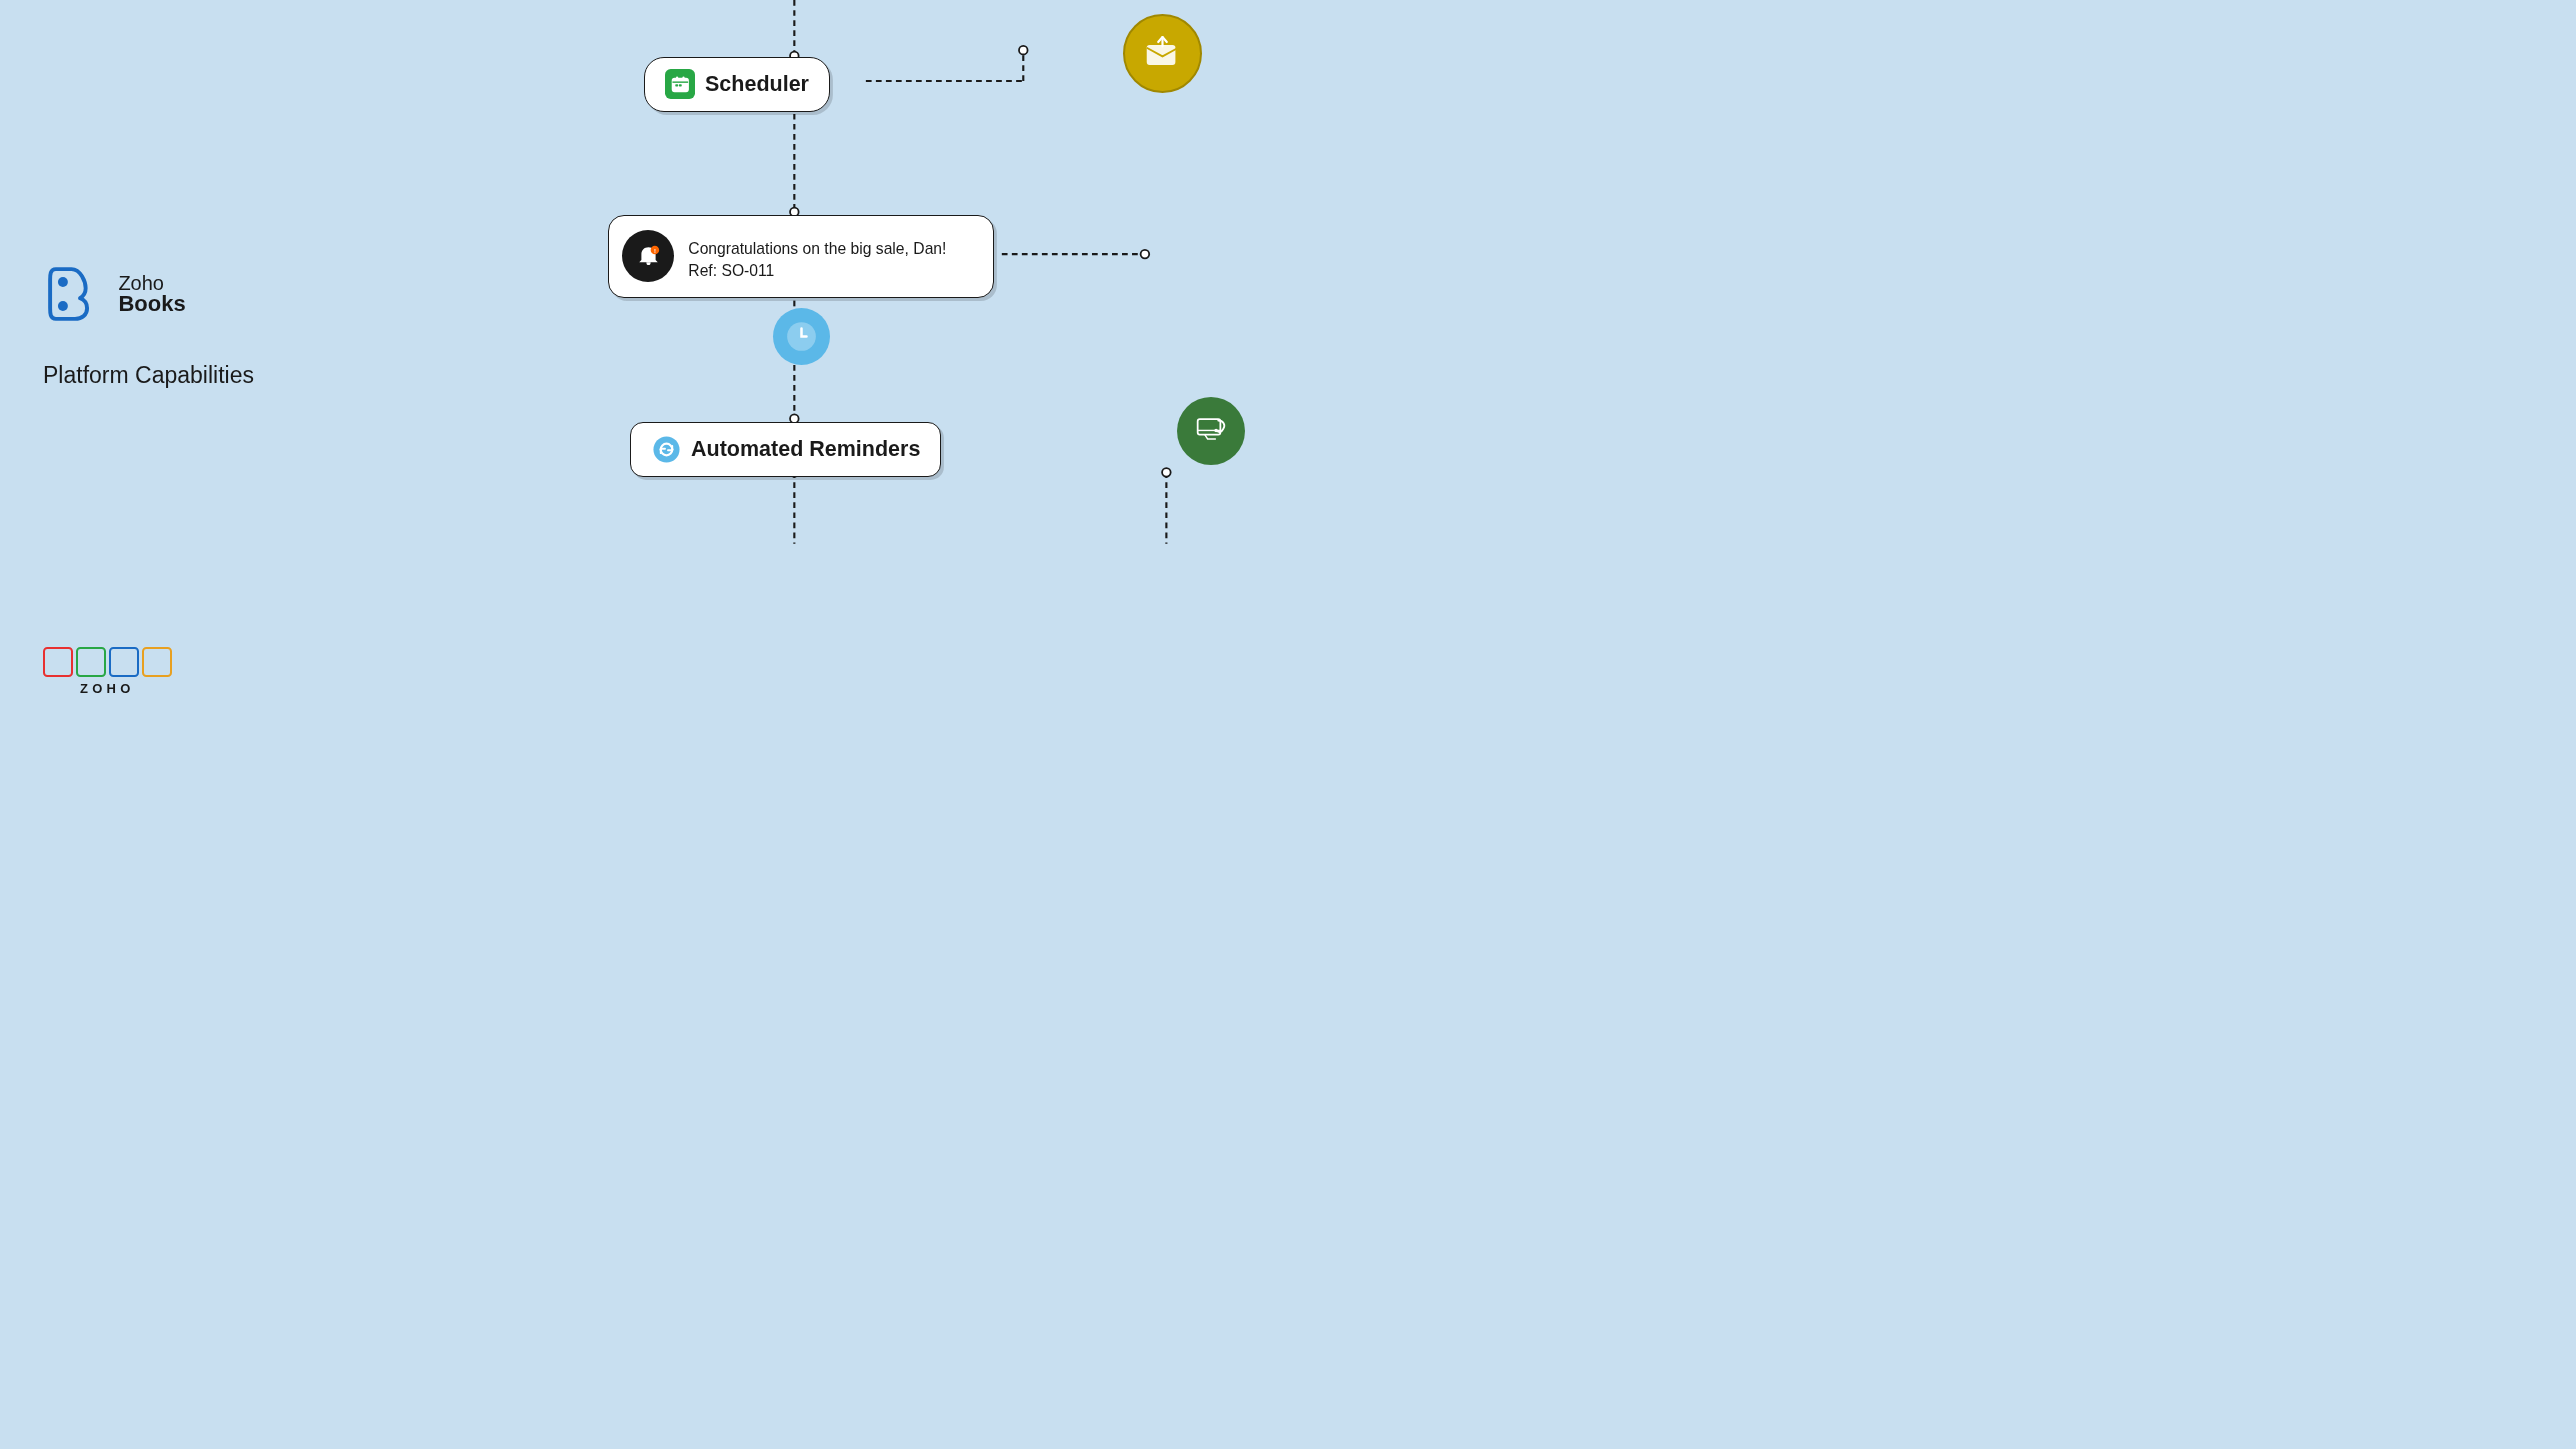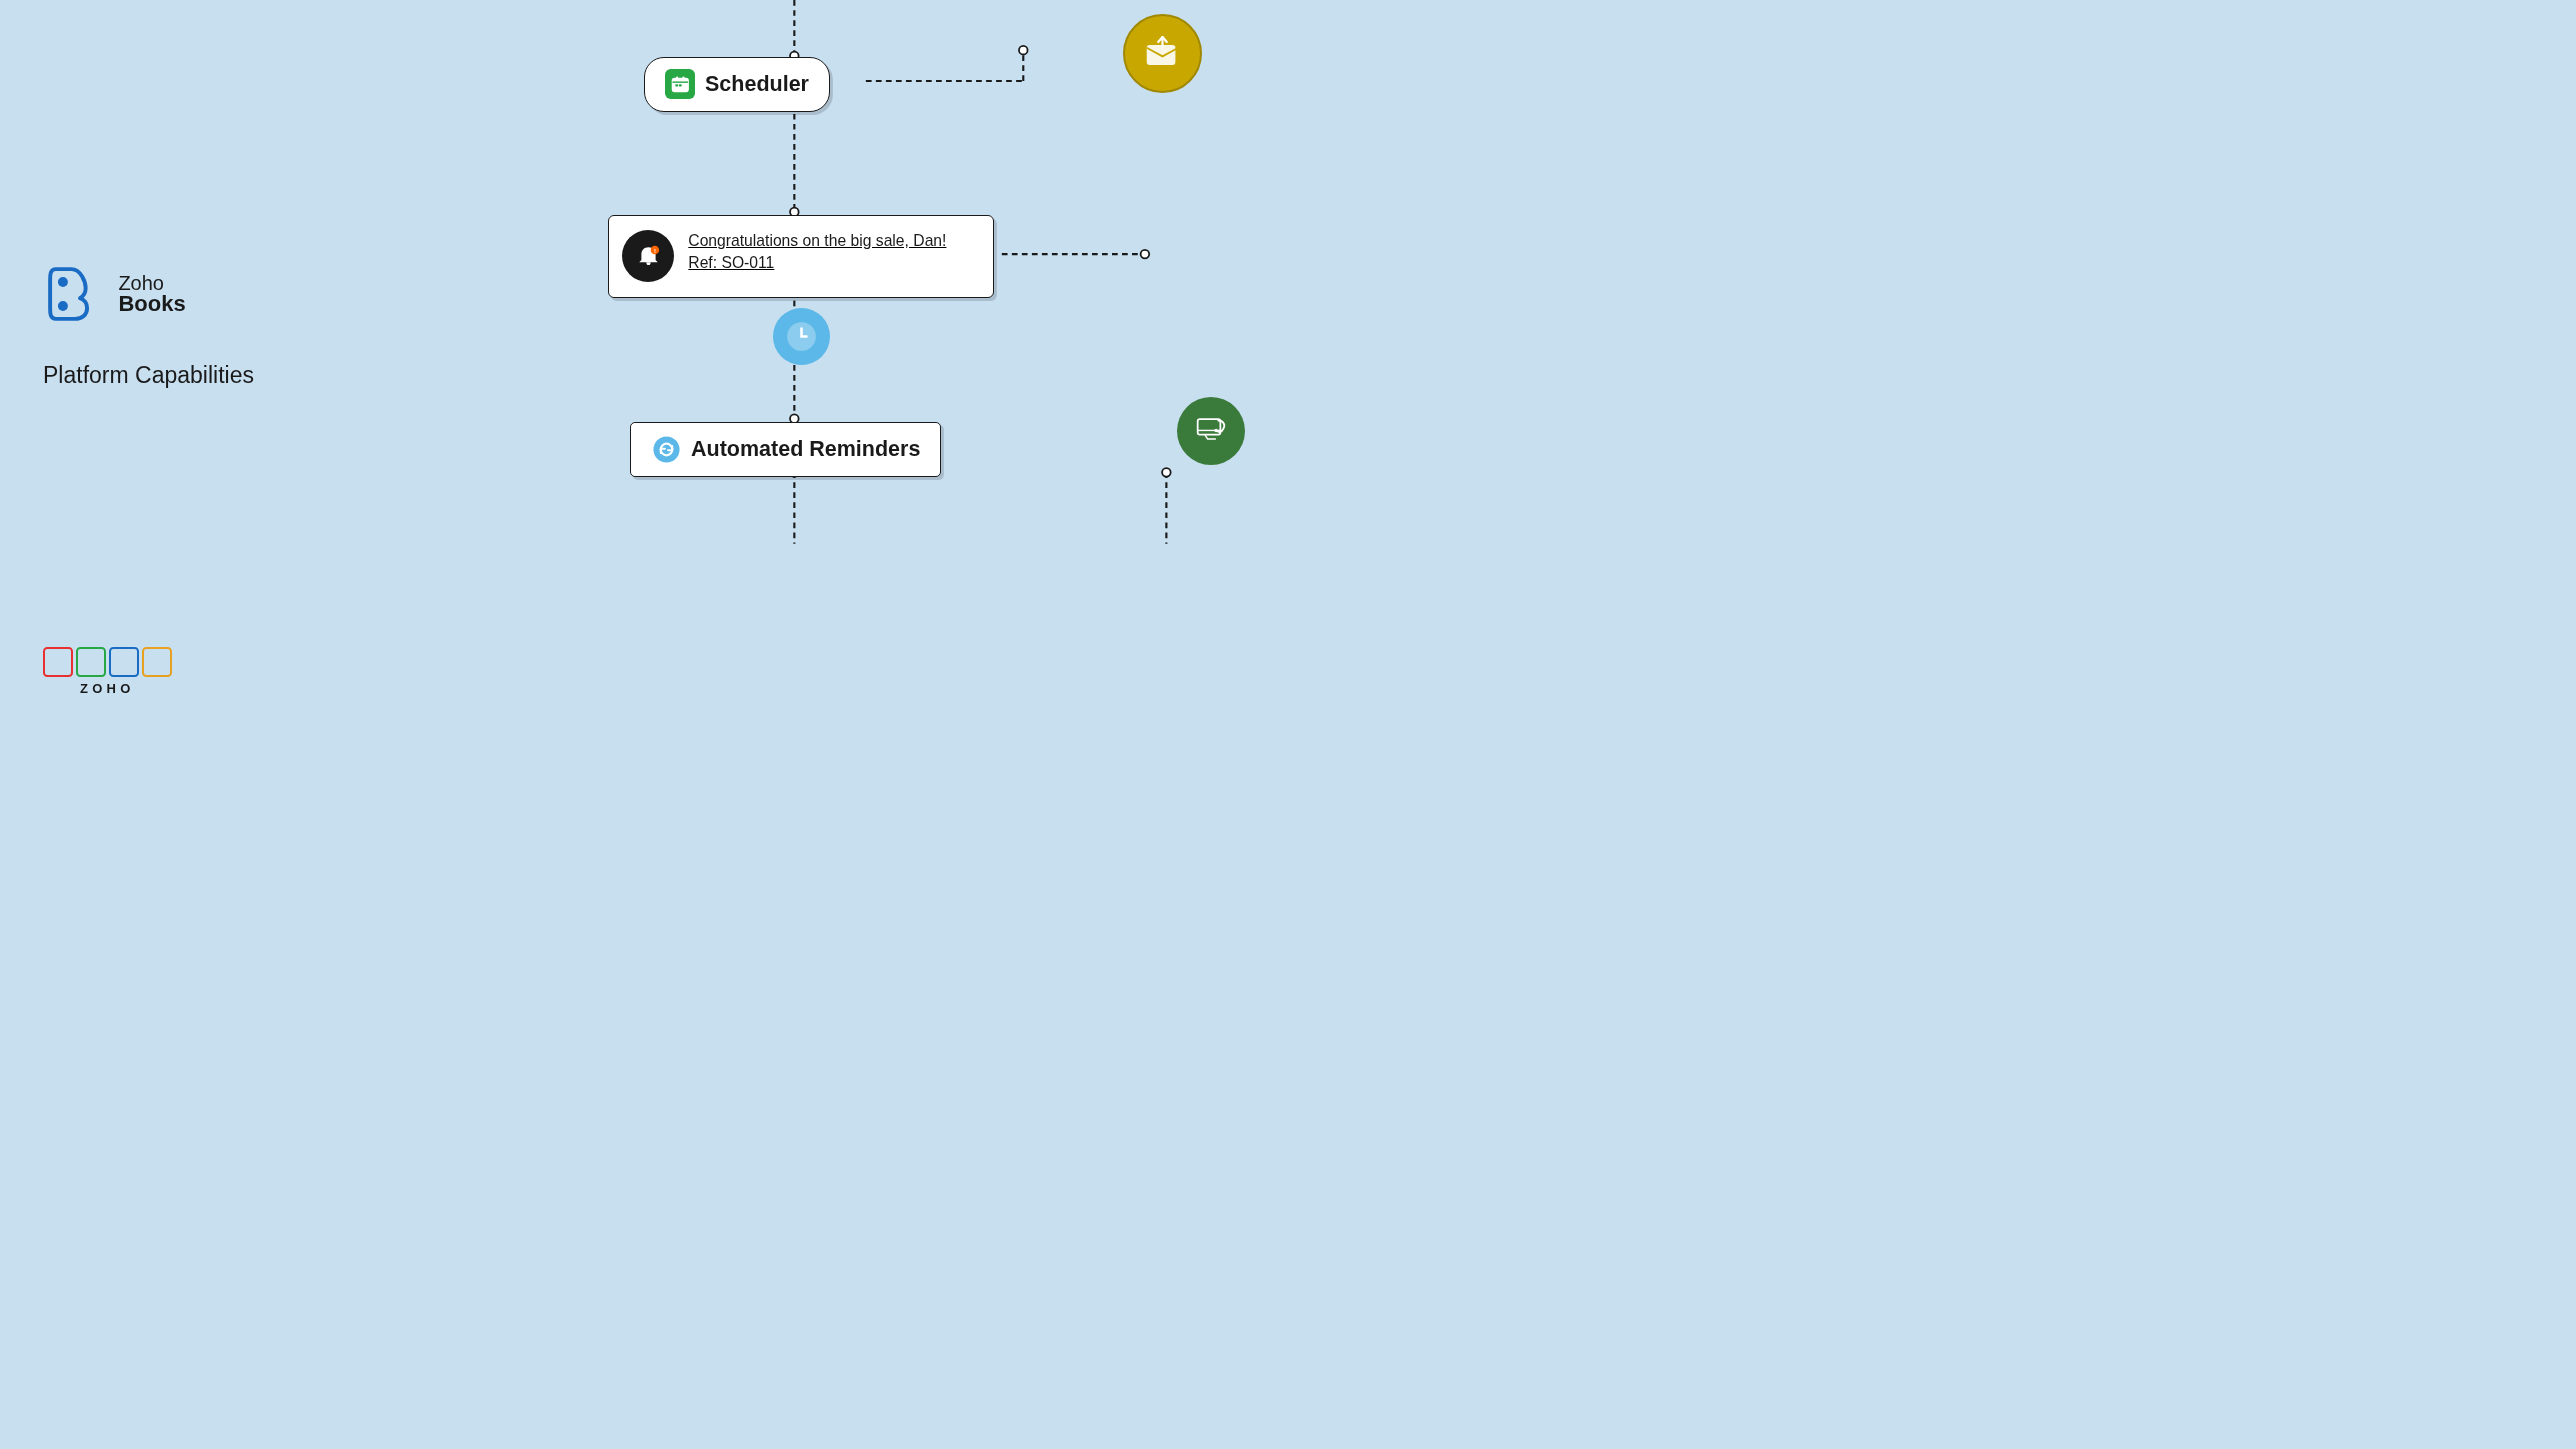--- a/index.html
+++ b/index.html
@@ -149,28 +149,27 @@
       font-weight: 700;
       color: #1a1a1a;
     }
 
     .notification-box {
       position: absolute;
       top: 215px;
       left: 107px;
       background: white;
       border: 1.8px solid #1a1a1a;
-      border-radius: 6px;
+      border-radius: 16px;
       padding: 14.3px 20px 14.3px 13px;
       display: flex;
-      align-items: flex-start;
+      align-items: flex-end;
       gap: 14.3px;
       box-shadow: 2.9px 2.9px 0px rgba(0,0,0,0.15);
       max-width: 386px;
-      text-decoration: underline;
     }
 
     .notif-icon-circle {
       width: 52px;
       height: 52px;
       background: #1a1a1a;
       border-radius: 50%;
       display: flex;
       align-items: center;
       justify-content: center;
@@ -184,21 +183,21 @@
       color: #1a1a1a;
       line-height: 1.4;
     }
 
     .automated-box {
       position: absolute;
       top: 422px;
       left: 129px;
       background: white;
       border: 1.8px solid #1a1a1a;
-      border-radius: 5px;
+      border-radius: 13px;
       padding: 11.4px 20px;
       display: flex;
       align-items: center;
       gap: 10px;
       box-shadow: 2.9px 2.9px 0px rgba(0,0,0,0.15);
     }
 
     .auto-icon {
       width: 30px;
       height: 30px;

